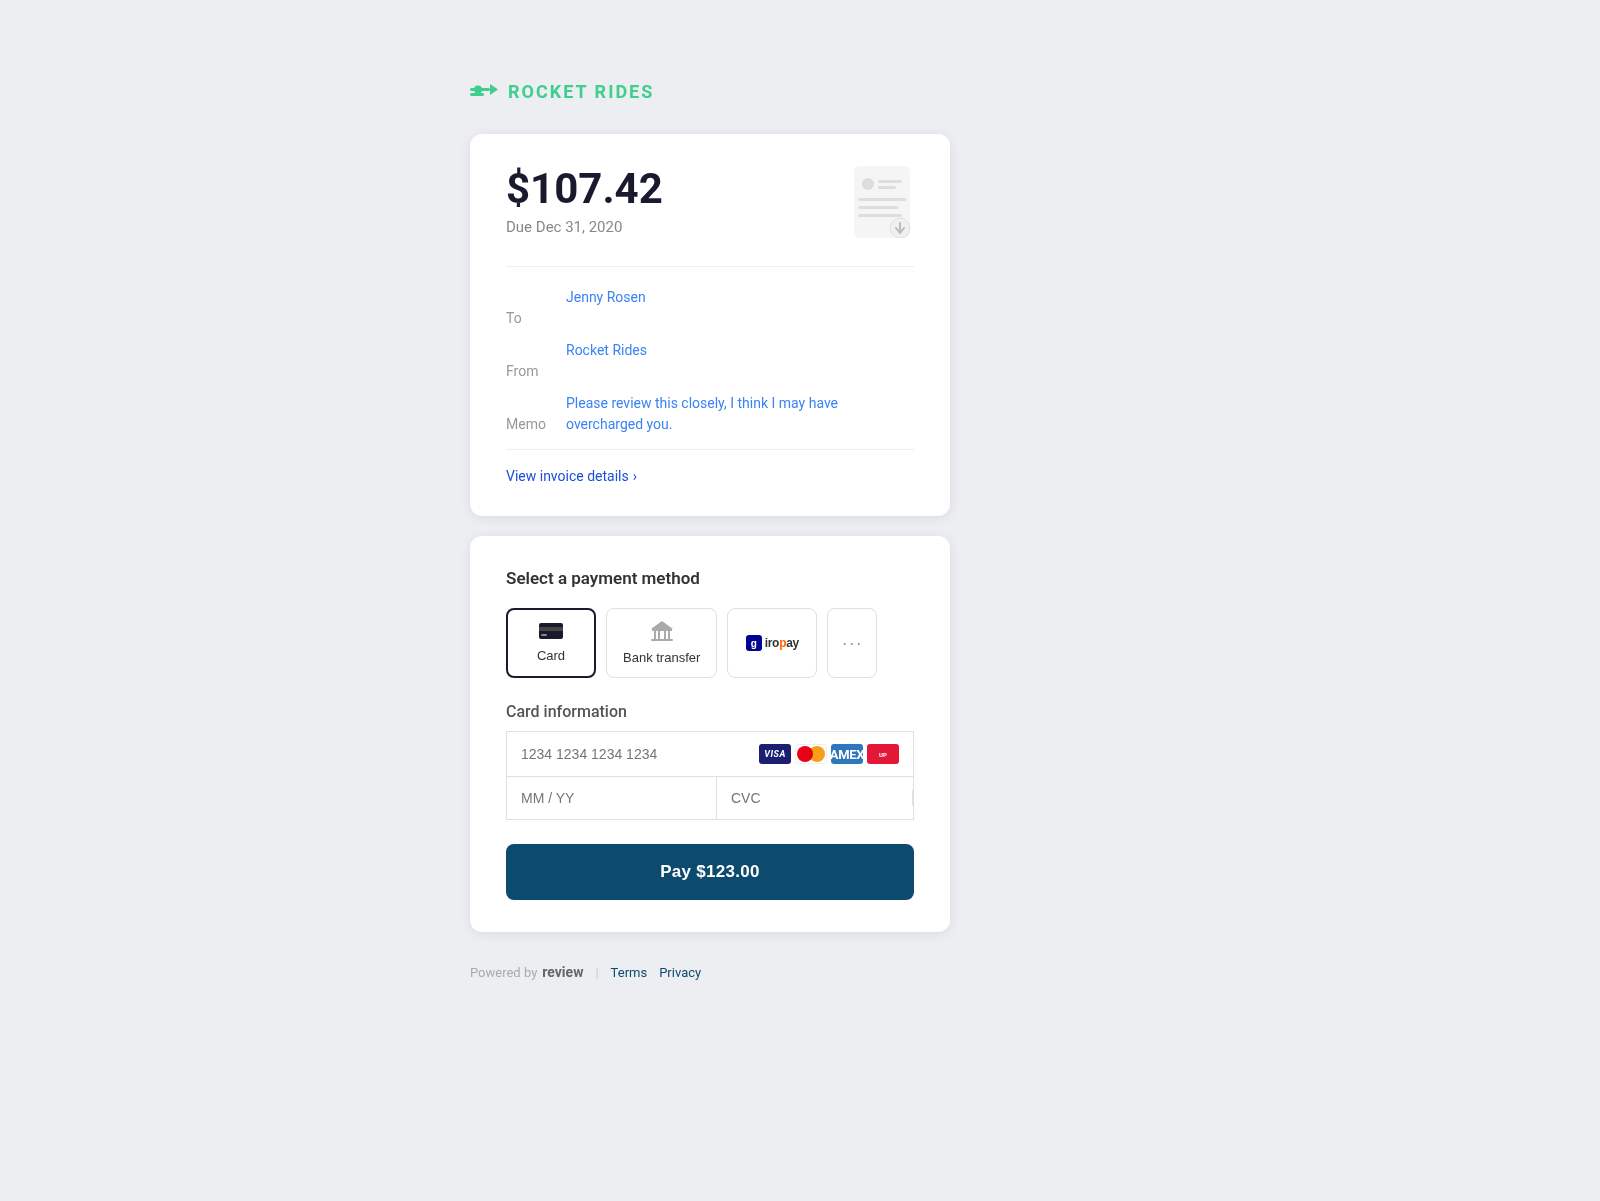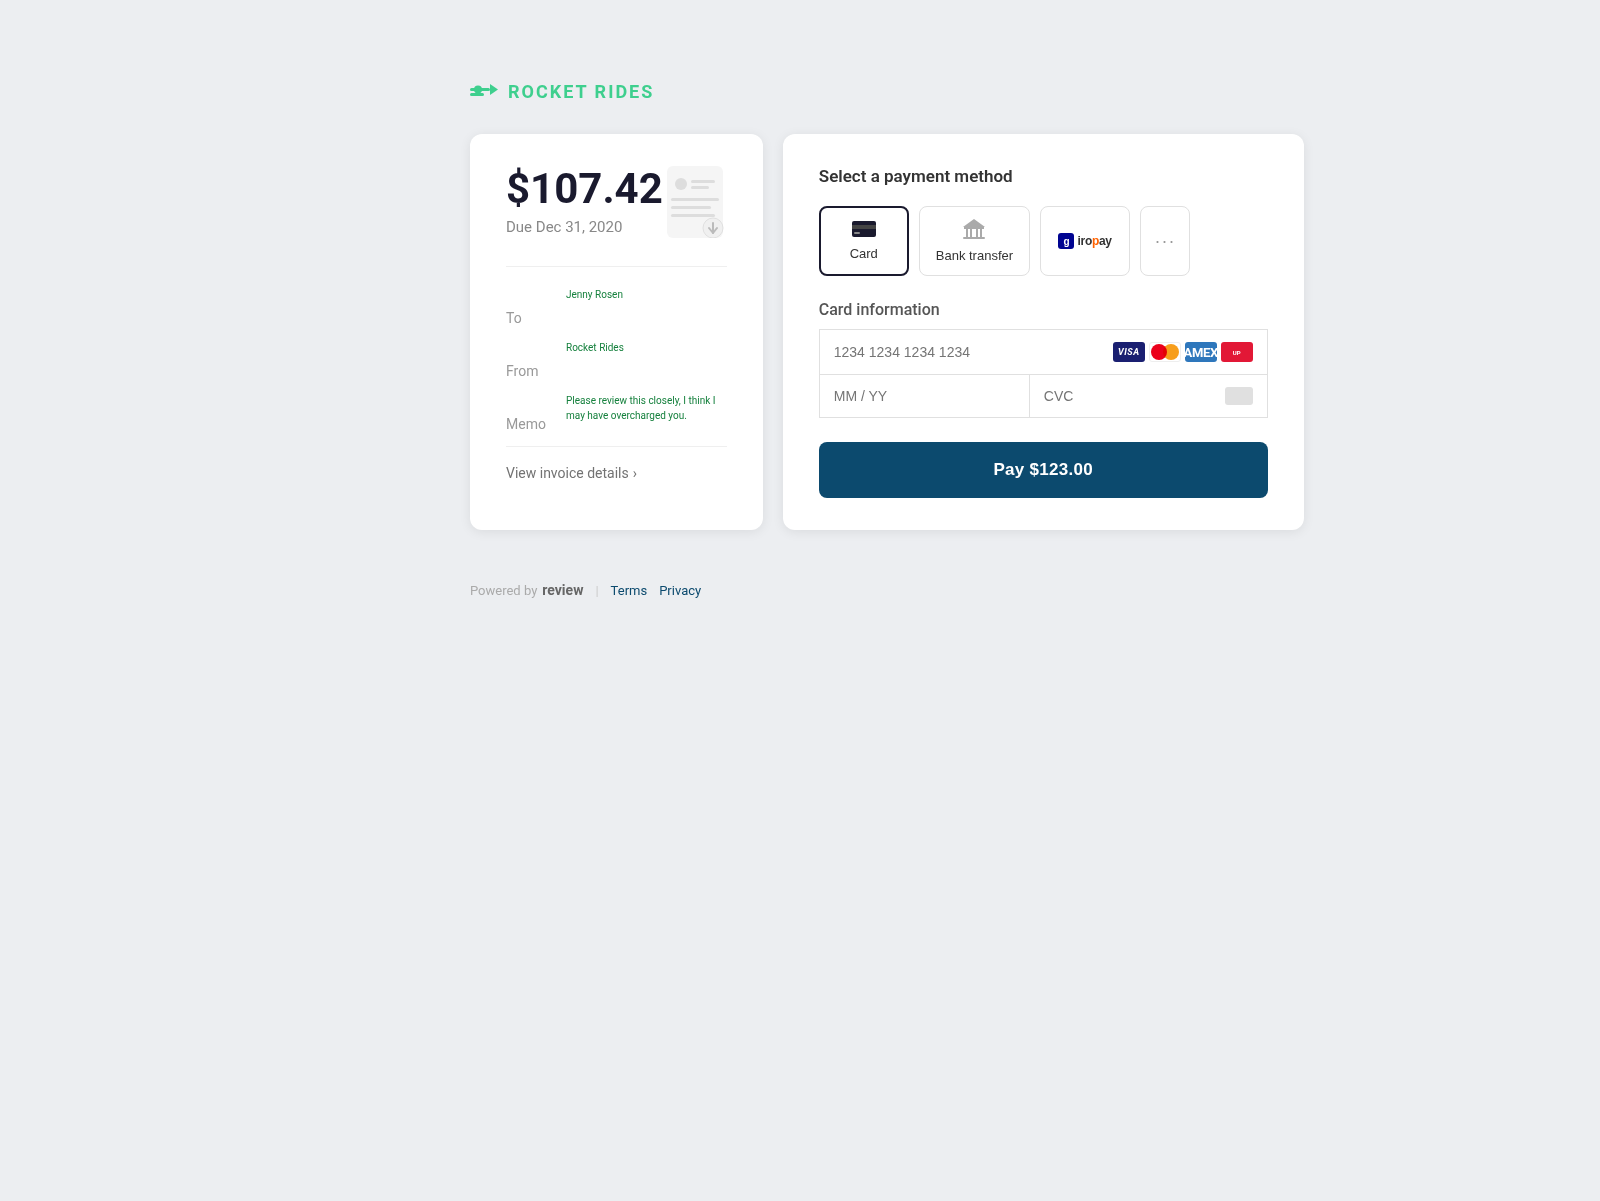--- a/index.html
+++ b/index.html
@@ -44,21 +44,21 @@
       color: #3ecf8e;
       font-size: 18px;
       font-weight: 700;
       letter-spacing: 2px;
       text-transform: uppercase;
     }
 
     
     .cards-container {
       display: flex;
-      flex-direction: row;
+      flex-direction: column;
       gap: 20px;
       width: 480px;
       margin-left: 230px;
     }
 
     
     .card {
       background: #ffffff;
       border-radius: 12px;
       box-shadow: 0 2px 12px rgba(0,0,0,0.08);
@@ -111,33 +111,33 @@
     .detail-label {
       width: 60px;
       color: #999;
       font-size: 14px;
       flex-shrink: 0;
       padding-top: 1px;
       margin-top: 22px;
     }
 
     .detail-value {
-      color: #15803d;
-      font-size: 10px;
+      color: #3b82f6;
+      font-size: 14px;
       line-height: 1.5;
     }
 
     .invoice-link-row {
       border-top: 1px solid #efefef;
       padding-top: 18px;
       margin-top: 6px;
     }
 
     .invoice-link {
-      color: #737373;
+      color: #1d4ed8;
       font-size: 14px;
       text-decoration: none;
       display: flex;
       align-items: center;
       gap: 4px;
       cursor: pointer;
     }
 
     
     .payment-section-title {
@@ -309,21 +309,21 @@
       border-radius: 8px;
       font-size: 17px;
       font-weight: 600;
       cursor: pointer;
       margin-top: 8px;
       letter-spacing: 0.3px;
     }
 
     
     .footer {
-      margin-top: 52px;
+      margin-top: 32px;
       display: flex;
       align-items: center;
       gap: 12px;
       color: #aaa;
       font-size: 13px;
       margin-left: 230px;
     }
 
     .footer-powered {
       display: flex;

